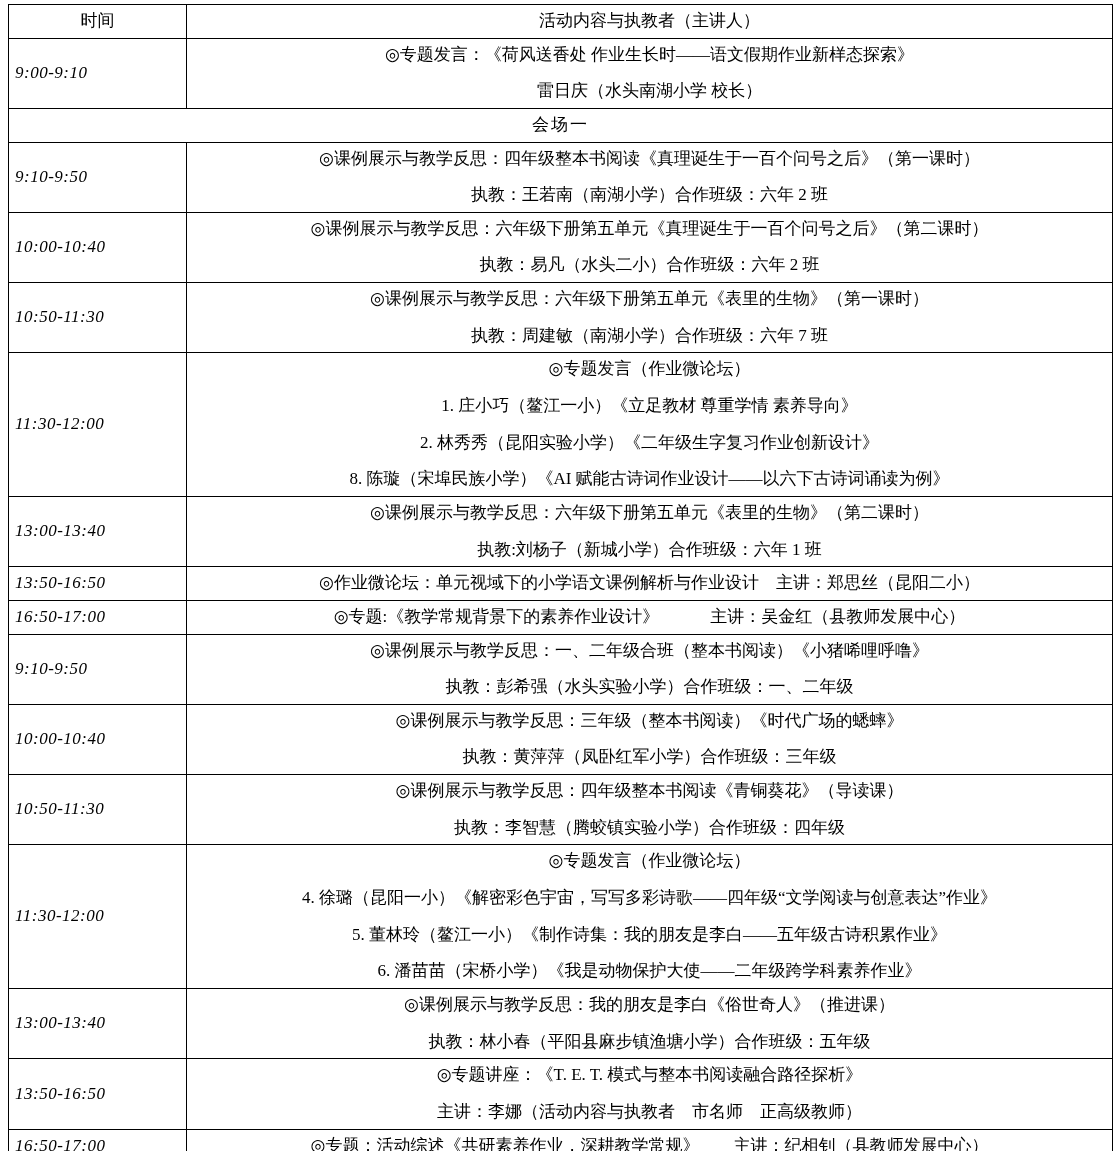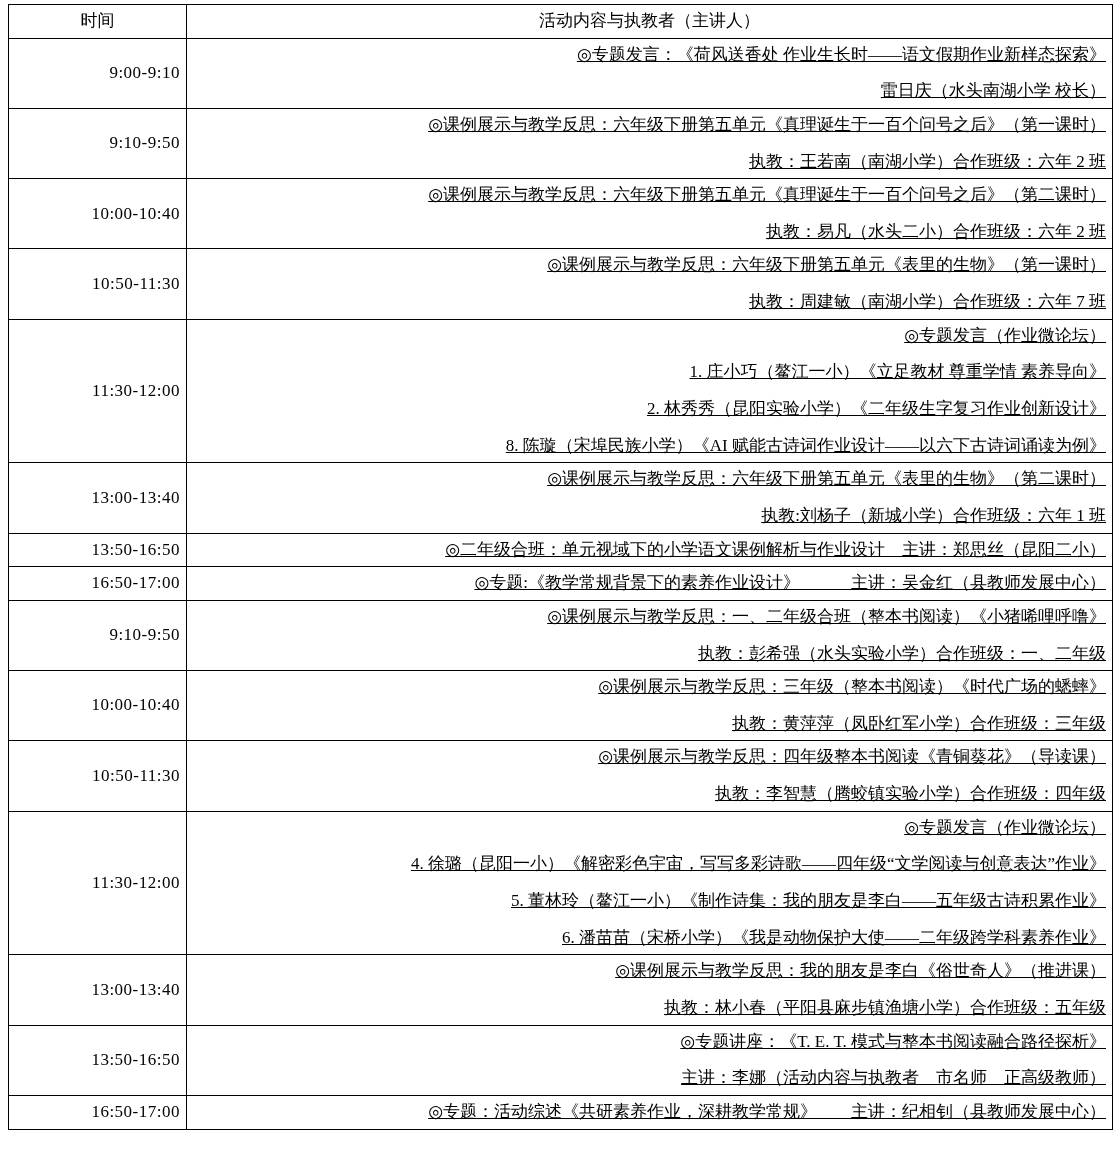--- a/index.html
+++ b/index.html
@@ -26,34 +26,34 @@
     border: 1px solid #000000;
     padding: 4px 6px;
     vertical-align: middle;
     font-size: 17px;
     line-height: 1.45;
   }
   col.time-col { width: 178px; }
   col.content-col { width: 926px; }
 
   td.time {
-    text-align: right;
+    text-align: left;
     white-space: nowrap;
     font-size: 19px;
     letter-spacing: 0.5px;
+    font-style: italic;
   }
   td.head {
     text-align: center;
     font-size: 20px;
     padding: 7px 6px;
   }
   td.content {
-    text-align: right;
+    text-align: center;
     padding-left: 9px;
-    text-decoration: underline;
   }
   td.section {
     text-align: center;
     font-size: 23px;
     padding: 7px 6px;
     letter-spacing: 2px;
   }
   .line {
     display: block;
     white-space: nowrap;
@@ -77,23 +77,26 @@
         <td class="head">活动内容与执教者（主讲人）</td>
       </tr>
     <tr>
           <td class="time">9:00-9:10</td>
           <td class="content">
             <span class="line">◎专题发言：《荷风送香处  作业生长时——语文假期作业新样态探索》</span>
             <span class="line">雷日庆（水头南湖小学  校长）</span>
           </td>
         </tr>
         <tr>
+          <td class="section" colspan="2">会场一</td>
+        </tr>
+        <tr>
           <td class="time">9:10-9:50</td>
           <td class="content">
-            <span class="line">◎课例展示与教学反思：六年级下册第五单元《真理诞生于一百个问号之后》（第一课时）</span>
+            <span class="line">◎课例展示与教学反思：四年级整本书阅读《真理诞生于一百个问号之后》（第一课时）</span>
             <span class="line">执教：王若南（南湖小学）合作班级：六年 2 班</span>
           </td>
         </tr>
         <tr>
           <td class="time">10:00-10:40</td>
           <td class="content">
             <span class="line">◎课例展示与教学反思：六年级下册第五单元《真理诞生于一百个问号之后》（第二课时）</span>
             <span class="line">执教：易凡（水头二小）合作班级：六年 2 班</span>
           </td>
         </tr>
@@ -116,21 +119,21 @@
         <tr>
           <td class="time">13:00-13:40</td>
           <td class="content">
             <span class="line">◎课例展示与教学反思：六年级下册第五单元《表里的生物》（第二课时）</span>
             <span class="line">执教:刘杨子（新城小学）合作班级：六年 1 班</span>
           </td>
         </tr>
         <tr>
           <td class="time">13:50-16:50</td>
           <td class="content">
-            <span class="line">◎二年级合班：单元视域下的小学语文课例解析与作业设计　主讲：郑思丝（昆阳二小）</span>
+            <span class="line">◎作业微论坛：单元视域下的小学语文课例解析与作业设计　主讲：郑思丝（昆阳二小）</span>
           </td>
         </tr>
         <tr>
           <td class="time">16:50-17:00</td>
           <td class="content">
             <span class="line">◎专题:《教学常规背景下的素养作业设计》　　　主讲：吴金红（县教师发展中心）</span>
           </td>
         </tr>
         <tr>
           <td class="time">9:10-9:50</td>

